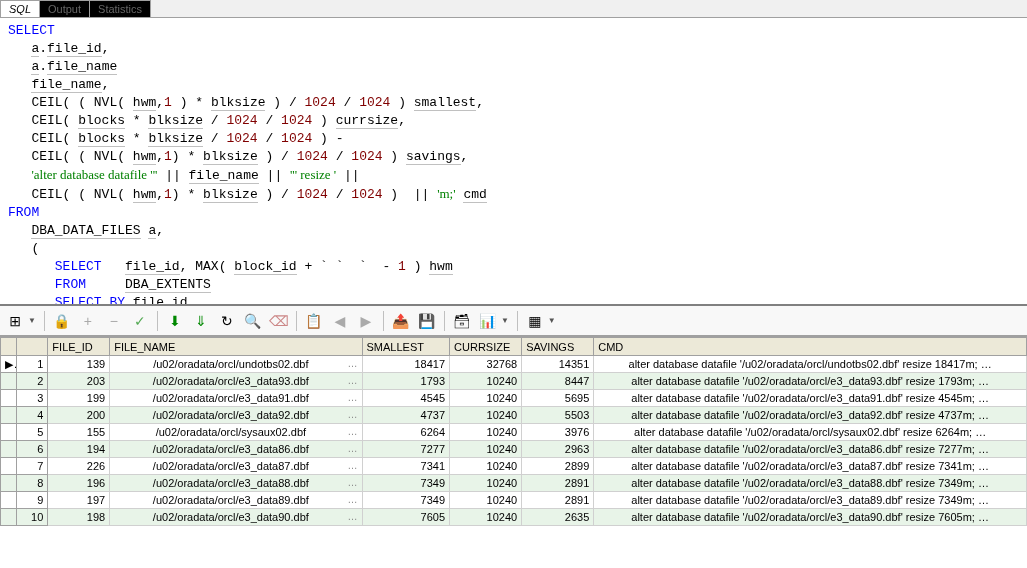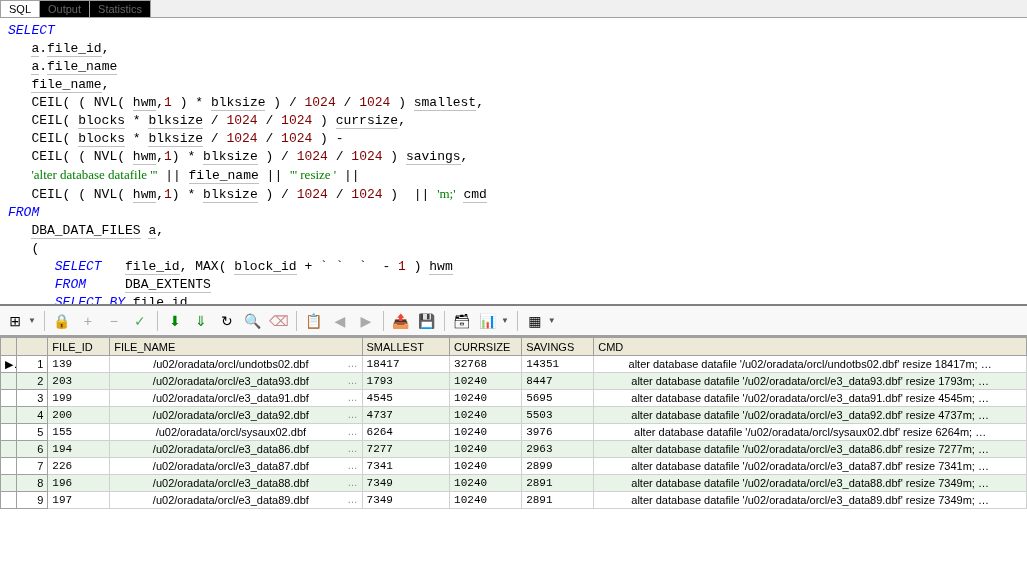--- a/index.html
+++ b/index.html
@@ -22,32 +22,33 @@
       border: 1px solid #a0a0a0;
       border-bottom: none;
       background: #000000;
       margin-right: -1px;
       font-size: 11px;
       color: #666;
     }
     .tab.active {
       background: #fff;
       color: #000;
+      font-style: italic;
     }
     .sql-editor {
       font-family: 'Courier New', monospace;
       font-size: 13px;
       padding: 4px 8px;
       height: 288px;
       overflow: auto;
       line-height: 18px;
       white-space: pre;
       border-bottom: 2px solid #808080;
     }
-    .kw { color: #0000ff; font-style: italic; }
+    .kw { color: #0000ff; }
     .id { color: #000; border-bottom: 1px solid #c0c0c0; }
     .num { color: #800000; }
     .str { color: #008000; font-family: Liberation Serif, serif; }
     .toolbar {
       display: flex;
       align-items: center;
       height: 30px;
       padding: 2px 6px;
       gap: 8px;
       border-bottom: 1px solid #a0a0a0;
@@ -109,21 +110,21 @@
       text-align: right;
       width: 30px;
       border: 1px solid #a0a0a0;
     }
     .grid .selector {
       background: #ece9d8;
       width: 16px;
       border: 1px solid #a0a0a0;
       text-align: center;
     }
-    .grid td.num-cell { text-align: left; font-family: Liberation Mono, monospace; }
+    .grid td.num-cell { text-align: right; }
     .grid td.text-cell { text-align: center; }
     .cell-ellipsis {
       color: #888;
       float: right;
       font-size: 10px;
     }
     .col-fileid { width: 60px; }
     .col-filename { width: 245px; }
     .col-smallest { width: 85px; }
     .col-currsize { width: 70px; }
@@ -284,15 +285,25 @@
         <tr class="odd">
           <td class="selector"></td>
           <td class="row-header">9</td>
           <td class="num-cell">197</td>
           <td class="text-cell">/u02/oradata/orcl/e3_data89.dbf<span class="cell-ellipsis">…</span></td>
           <td class="num-cell">7349</td>
           <td class="num-cell">10240</td>
           <td class="num-cell">2891</td>
           <td class="text-cell">alter database datafile '/u02/oradata/orcl/e3_data89.dbf' resize 7349m; …</td>
         </tr>
+        <tr class="even">
+          <td class="selector"></td>
+          <td class="row-header">10</td>
+          <td class="num-cell">198</td>
+          <td class="text-cell">/u02/oradata/orcl/e3_data90.dbf<span class="cell-ellipsis">…</span></td>
+          <td class="num-cell">7605</td>
+          <td class="num-cell">10240</td>
+          <td class="num-cell">2635</td>
+          <td class="text-cell">alter database datafile '/u02/oradata/orcl/e3_data90.dbf' resize 7605m; …</td>
+        </tr>
       </tbody>
   </table>
 </div>
 
 </body></html>

